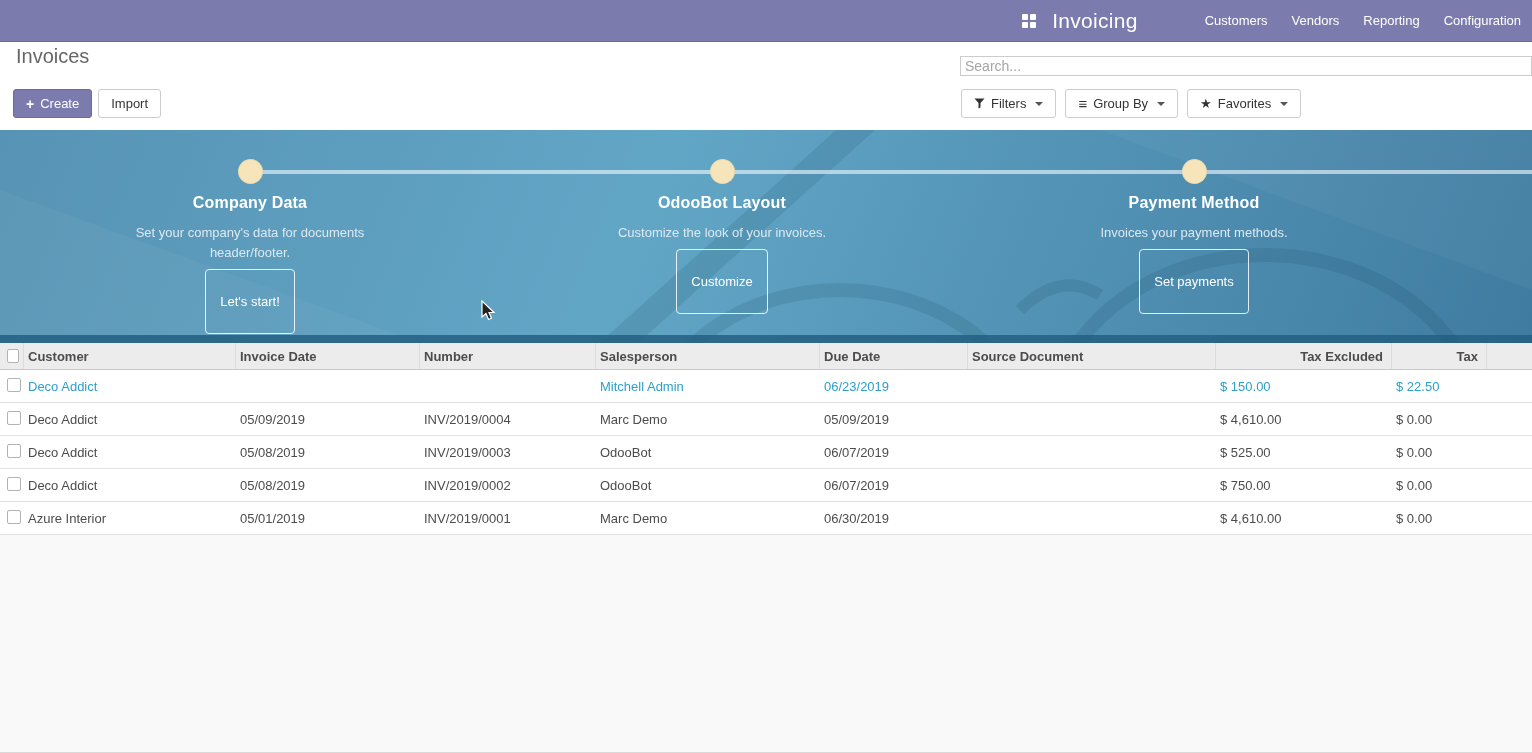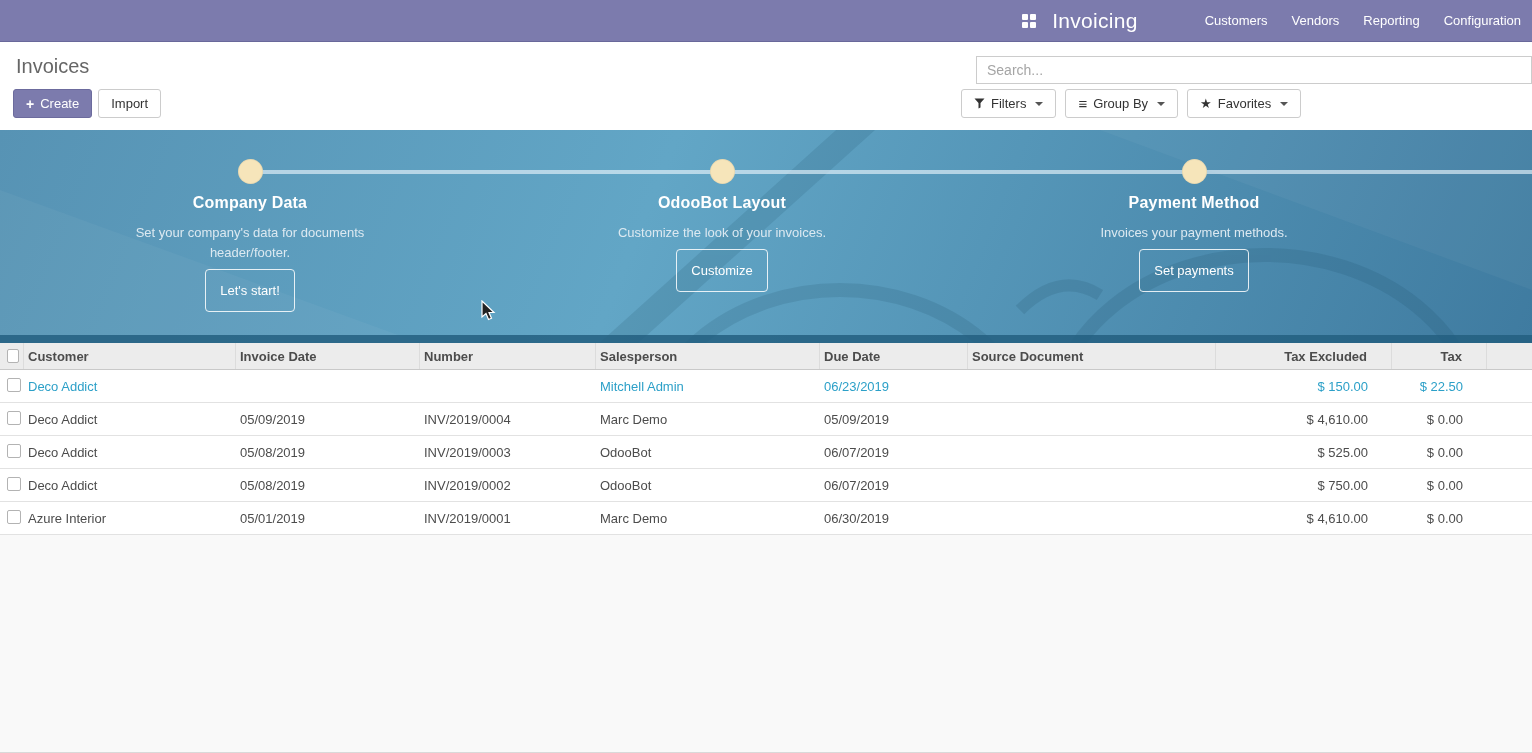--- a/index.html
+++ b/index.html
@@ -21,28 +21,28 @@
     border-bottom:1px solid #69689a;flex:0 0 auto;justify-content:flex-end;}
   .apps-icon{width:14px;height:14px;margin:0 16px 0 8px;display:grid;
     grid-template-columns:6px 6px;grid-template-rows:6px 6px;gap:2px;cursor:pointer;}
   .apps-icon span{background:#fff;border-radius:1px;}
   .nav-title{color:#fff;font-size:21px;font-weight:400;margin-right:56px;letter-spacing:.3px;}
   .nav-menu{display:flex;align-items:center;gap:2px;}
   .nav-item{color:#ffffff;font-size:13px;padding:12px 11px;cursor:pointer;}
 
   
   .control-panel{position:relative;height:88px;background:#fff;flex:0 0 auto;}
-  .breadcrumb-title{position:absolute;left:16px;top:13px;font-size:20px;color:#666;font-weight:400;}
+  .breadcrumb-title{position:absolute;left:16px;top:3px;font-size:20px;color:#666;font-weight:400;}
   .cp-buttons{position:absolute;left:13px;top:47px;display:flex;gap:6px;}
   .btn{font-size:13px;height:29px;padding:0 12px;border-radius:3px;border:1px solid #ccc;
     background:#fff;color:#333;display:inline-flex;align-items:center;gap:6px;cursor:pointer;}
   .btn-primary{background:var(--navbar-bg);border-color:#6c6b9d;color:#fff;}
   .plus-glyph{font-weight:bold;font-size:14px;line-height:1;}
-  .search-input{position:absolute;left:960px;top:14px;right:0;height:28px;border:1px solid #ccc;
-    padding:0 10px;font-size:14px;color:#333;outline:none;font-family:inherit;margin-left:16px;}
+  .search-input{position:absolute;left:960px;top:14px;right:0;height:20px;border:1px solid #ccc;
+    padding:0 4px;font-size:14px;color:#333;outline:none;font-family:inherit;}
   .search-input::placeholder{color:#a5a5a5;}
   .filter-row{position:absolute;left:961px;top:47px;display:flex;gap:9px;}
   .fbtn .caret{display:inline-block;width:0;height:0;border-left:4px solid transparent;
     border-right:4px solid transparent;border-top:4px solid #555;margin-left:3px;}
   .fbtn svg{display:block;}
   .star-glyph{font-size:13px;line-height:1;color:#333;}
   .groupby-glyph{font-size:15px;line-height:1;color:#333;}
 
   
   .banner{position:relative;height:213px;flex:0 0 auto;overflow:hidden;
@@ -51,33 +51,33 @@
     background:var(--banner-strip);opacity:.85;}
   .banner-decor{position:absolute;inset:0;pointer-events:none;}
   .timeline-line{position:absolute;left:250px;right:0;top:40px;height:4px;
     background:rgba(230,243,250,.65);}
   .timeline-dot{position:absolute;top:29px;width:25px;height:25px;border-radius:50%;
     background:#f6e5ba;box-shadow:0 0 0 1px rgba(0,0,0,0.05) inset;}
   .step{position:absolute;top:64px;width:320px;text-align:center;color:#fff;}
   .step h3{font-size:16px;font-weight:bold;margin-bottom:11px;letter-spacing:.2px;}
   .step p{font-size:13px;line-height:20px;color:#dce9f1;margin:0 auto 6px;width:250px;}
   .step .step-btn{background:transparent;border:1px solid rgba(255,255,255,.85);color:#fff;
-    font-size:13px;padding:13px 14px;border-radius:4px;cursor:pointer;font-family:inherit;}
+    font-size:13px;padding:24px 14px;border-radius:4px;cursor:pointer;font-family:inherit;}
 
   
   .list{flex:0 0 auto;font-size:13px;}
   .trow{display:grid;
     grid-template-columns:24px 212px 184px 176px 224px 148px 248px 176px 95px 1fr;
     align-items:center;}
   .thead{height:27px;background:#ececec;border-bottom:1px solid #c9c9c9;font-weight:bold;
     color:var(--header-text);}
   .thead .cell{border-right:1px solid #dcdcdc;height:100%;display:flex;align-items:center;}
   .thead .cell:last-child{border-right:none;}
   .cell{padding:0 4px;overflow:hidden;white-space:nowrap;}
-  .cell.num{text-align:right;padding-right:24px;justify-content:flex-end;}
+  .cell.num{text-align:left;padding-right:8px;justify-content:flex-end;}
   .drow{height:33px;background:#fff;border-bottom:1px solid #e2e2e2;}
   .drow .cell{color:#4c4c4c;}
   .drow.hl .c-customer,.drow.hl .c-salesperson,.drow.hl .c-due,.drow.hl .num{color:var(--link);}
   .checkbox{width:14px;height:14px;border:1px solid #b3b3b3;border-radius:2px;background:#fff;
     display:inline-block;margin-left:3px;cursor:pointer;}
   .tfoot{height:27px;background:#ebebeb;border-top:1px solid #bfbfbf;border-bottom:1px solid #d9d9d9;}
   .tfoot .cell{font-weight:bold;color:#333;}
   .below{flex:1;background:#f9f9f9;border-bottom:1px solid #d9d9d9;}
 
   .cursor{position:absolute;left:481px;top:300px;z-index:50;pointer-events:none;}

